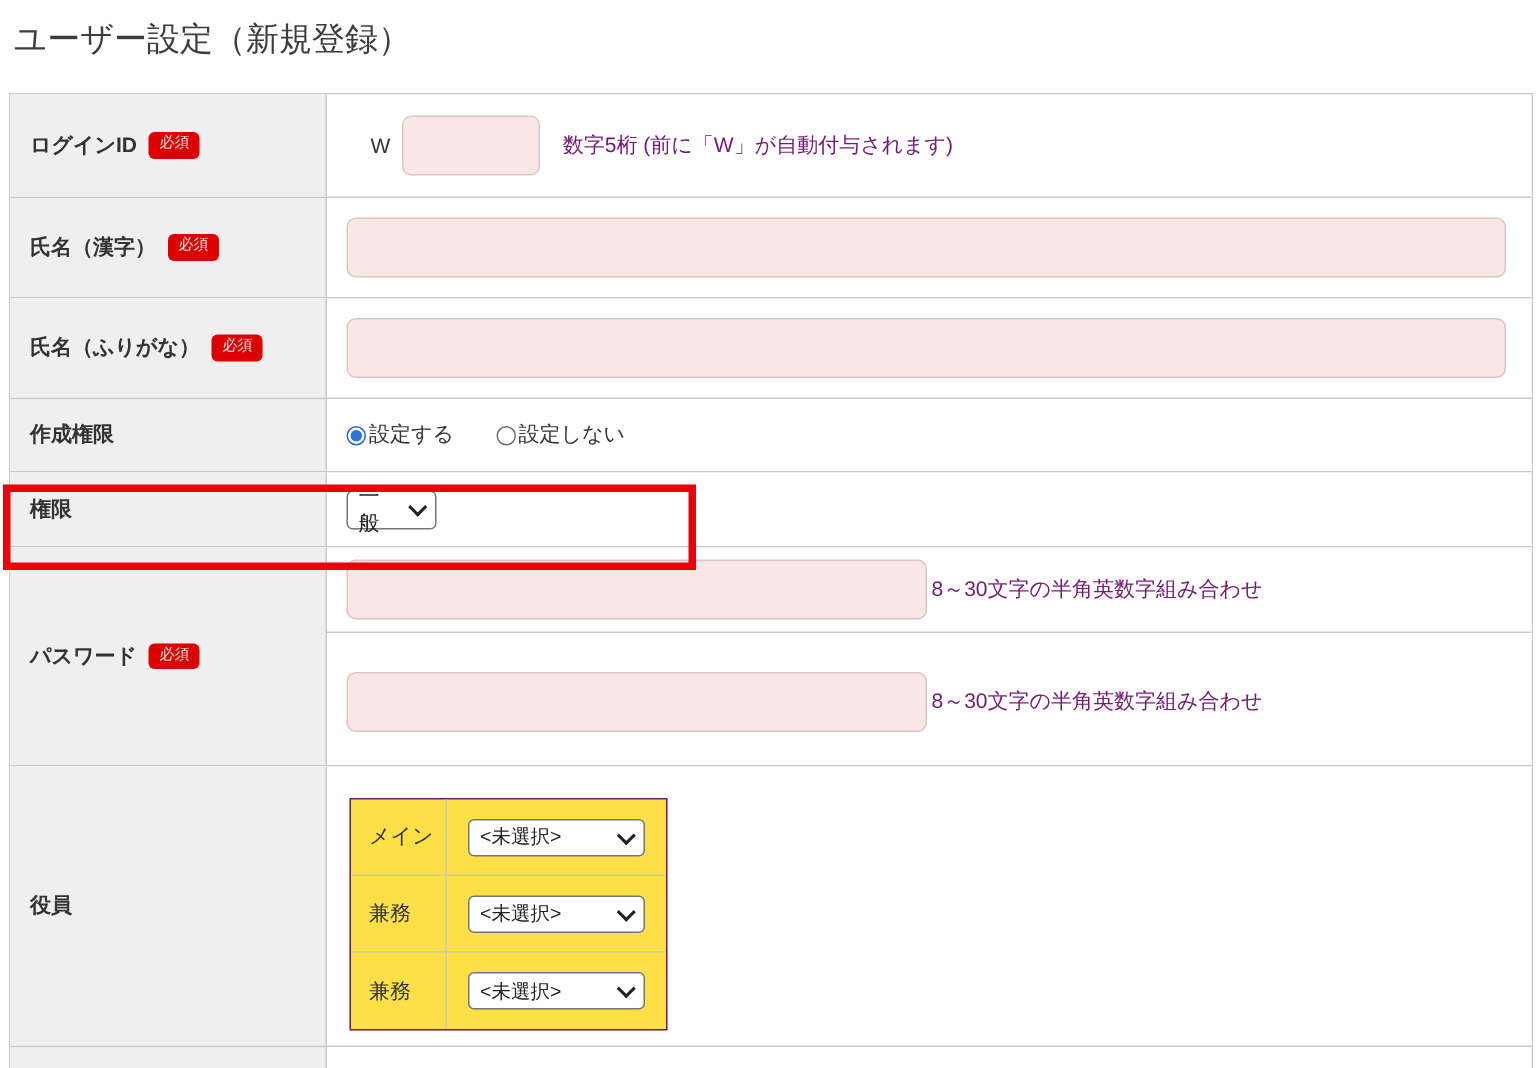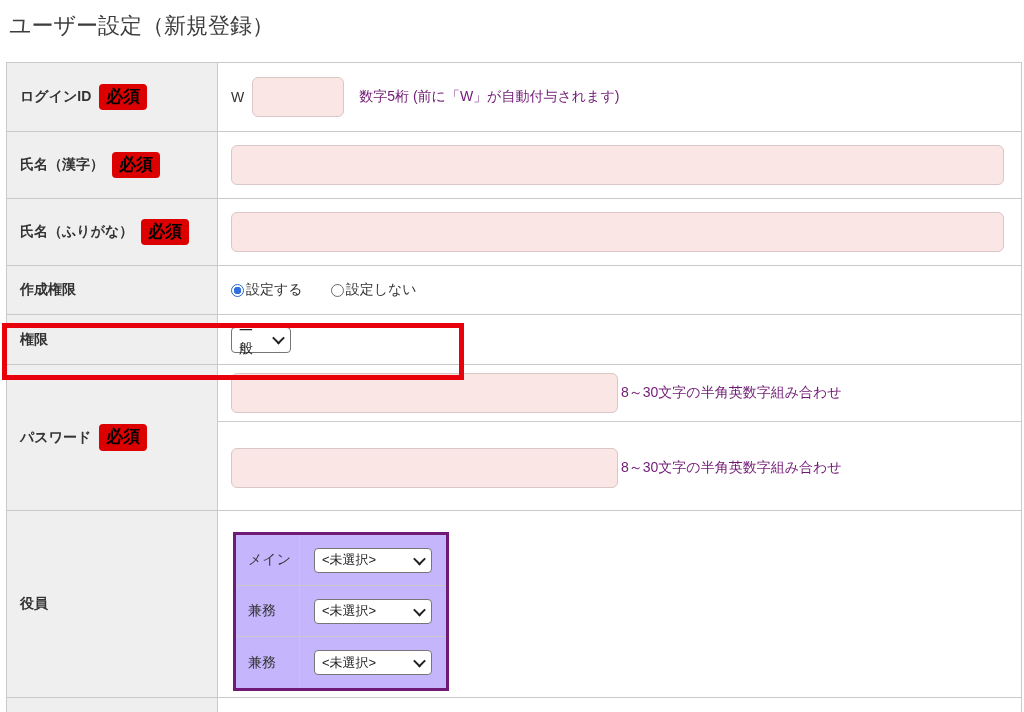--- a/index.html
+++ b/index.html
@@ -52,23 +52,23 @@
     flex:1;
     display:flex;
     align-items:center;
     box-sizing:border-box;
     font-size:14px;
   }
 
   .req{
     display:inline-block;
     background:#dd0000;
-    color:#000000;
-    font-size:17px;
-    font-weight:bold;
+    color:#e5e5e5;
+    font-size:10px;
+    font-weight:normal;
     line-height:1.25;
     padding:2px 7px 3px 7px;
     border-radius:4px;
     margin-left:8px;
     white-space:nowrap;
   }
 
   .pink-input{
     background:#fbe6e6;
     border:1px solid #d9c6c6;
@@ -134,22 +134,22 @@
     padding-left:13px;
   }
   .pw-sub2{ padding:26px 0 0 13px; }
   .pw-line{ display:flex; align-items:center; }
   .pw-hint{ margin-left:3px; }
   .pw-note{ margin-top:7px; font-size:13px; color:#555; }
 
   .cell-content.officer{ align-items:flex-start; padding:21px 0 0 15px; }
   .officer-table{
     display:inline-block;
-    border:3px solid #701a75;
-    background:#c4b5fd;
+    border:1px solid #701a75;
+    background:#fde047;
   }
   .officer-row{
     display:flex;
     height:51px;
     box-sizing:border-box;
     border-bottom:1px solid #c9c9c9;
   }
   .officer-row:last-child{ border-bottom:none; }
   .officer-role{
     width:64px;
@@ -182,21 +182,21 @@
 </style>
 </head>
 <body>
 
 <div class="page">
 
   <h1 class="page-title">ユーザー設定（新規登録）</h1>
 
   <div class="form-table">
 
-    <div class="row" style="height:69px;">
+    <div class="row" style="height:69px;gap:16px;">
       <div class="cell-label">
         <span>ログインID</span>
         <span class="req">必須</span>
       </div>
       <div class="cell-content" style="padding-left:13px;">
         <span style="margin-right:8px;">W</span>
         <input type="text" class="pink-input input-small" value="" style="">
         <span class="hint" style="margin-left:15px;">数字5桁 (前に「W」が自動付与されます)</span>
       </div>
     </div>

